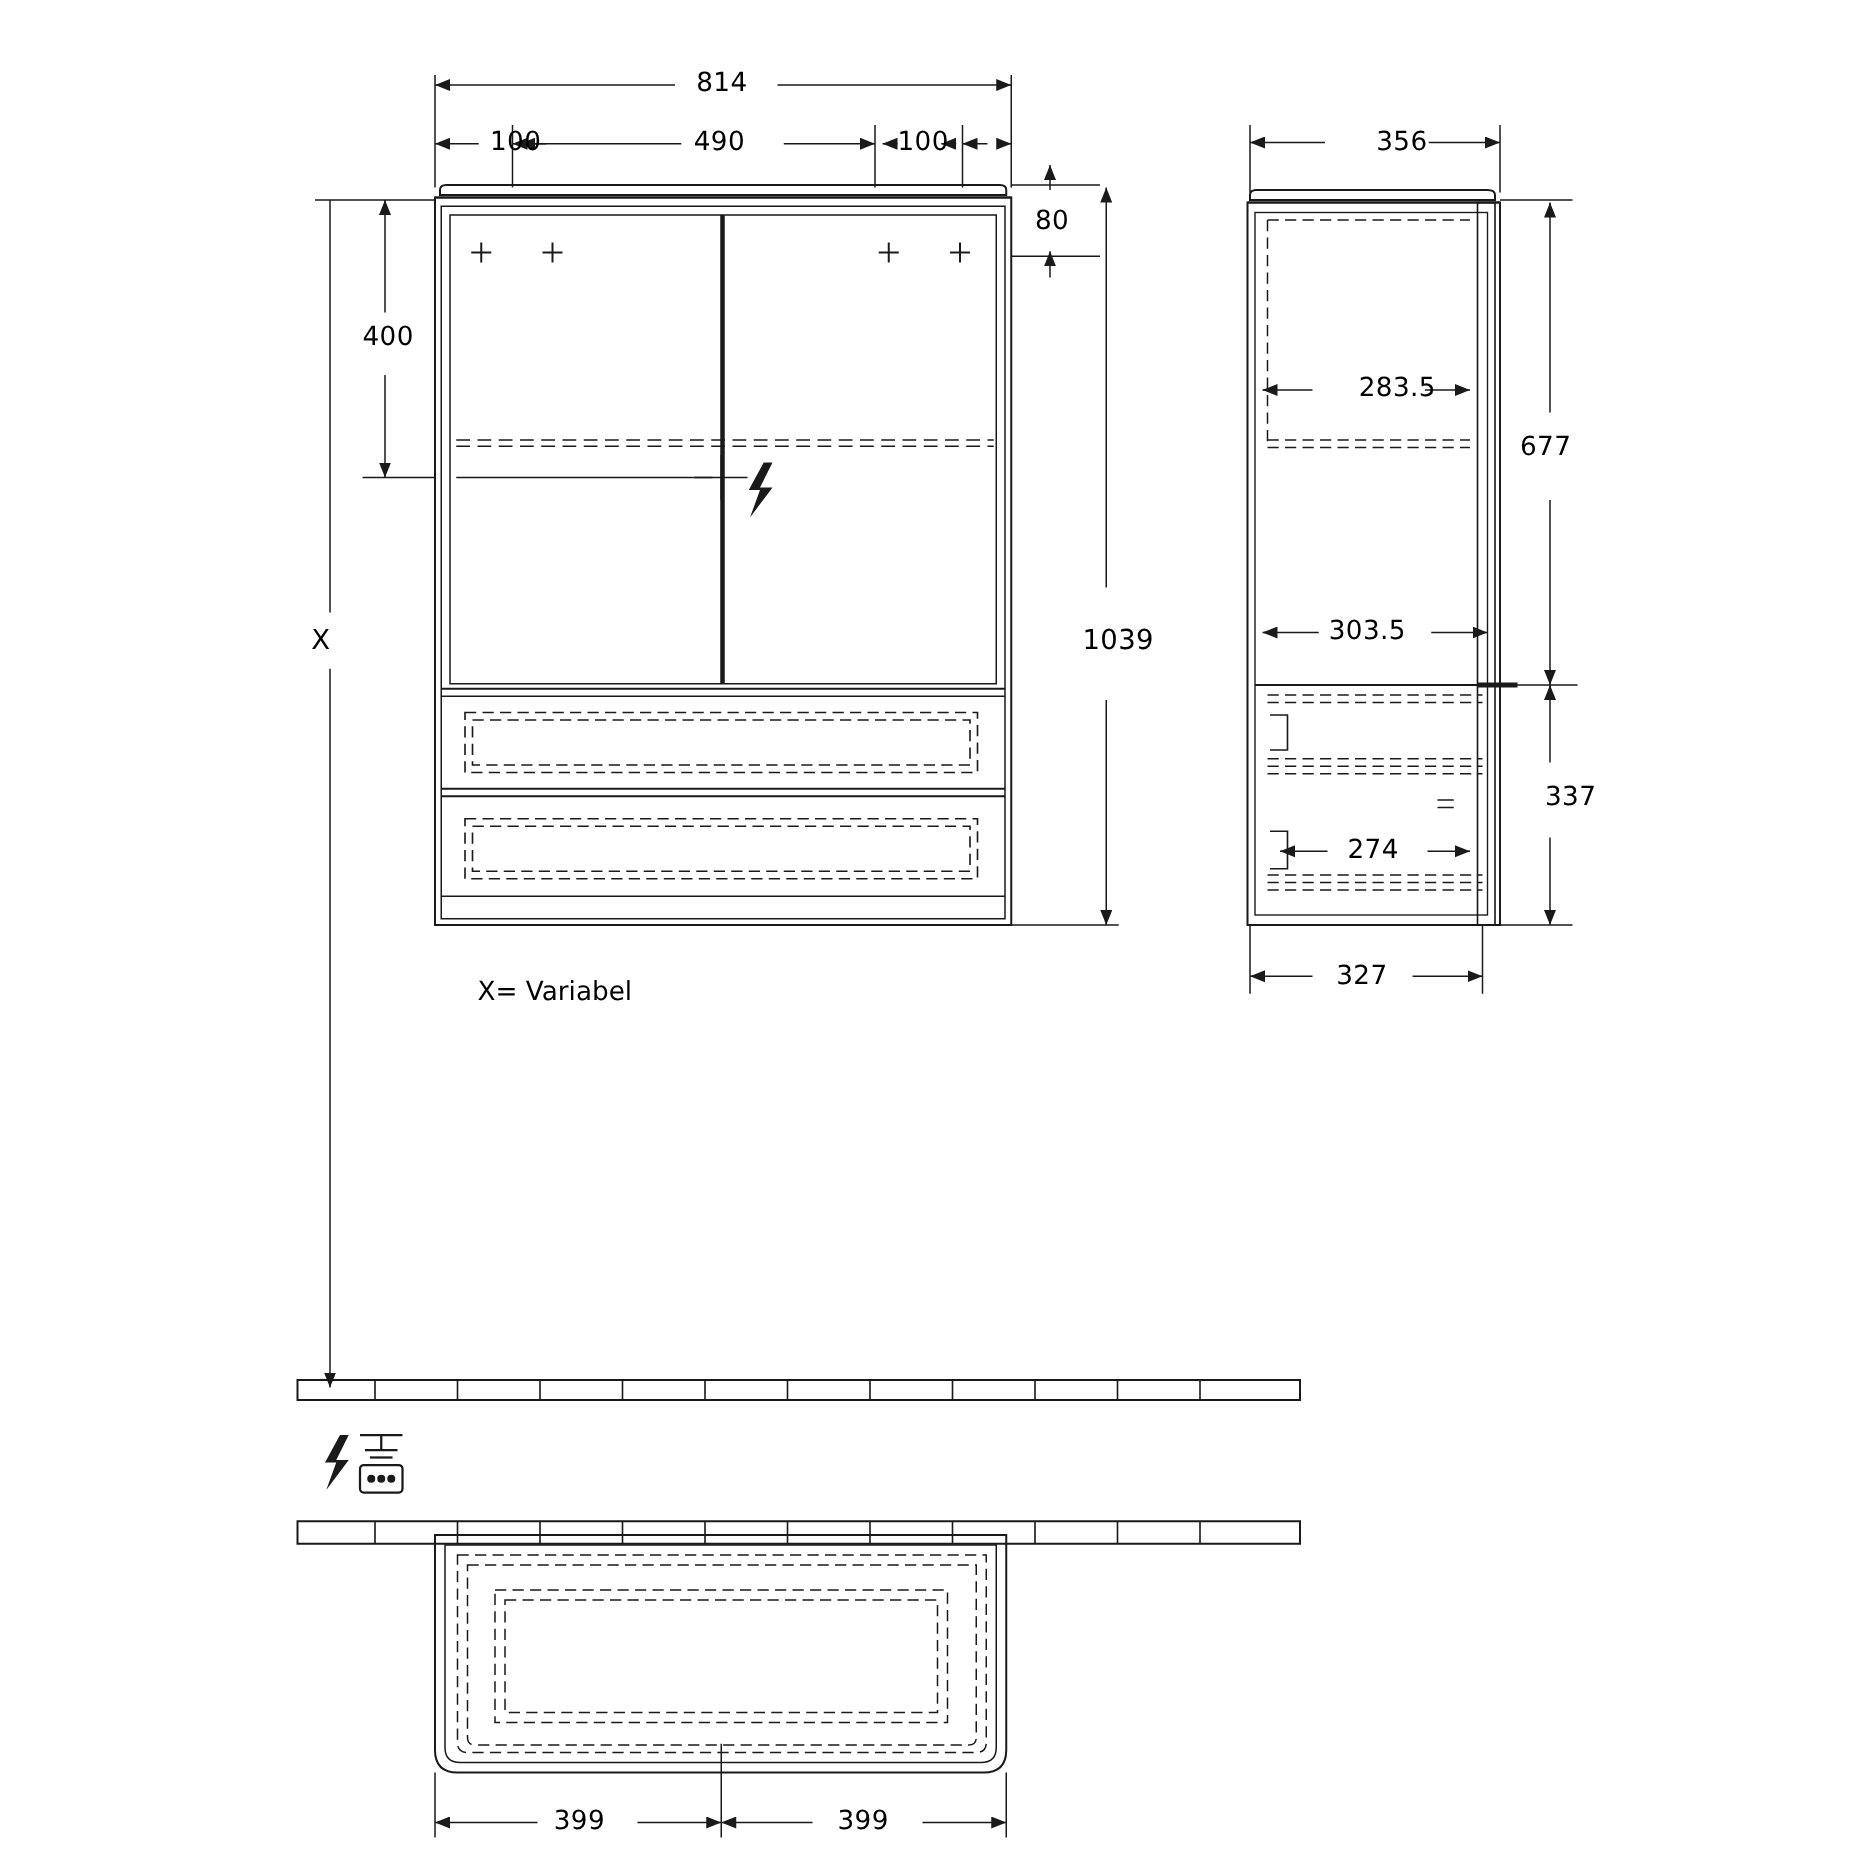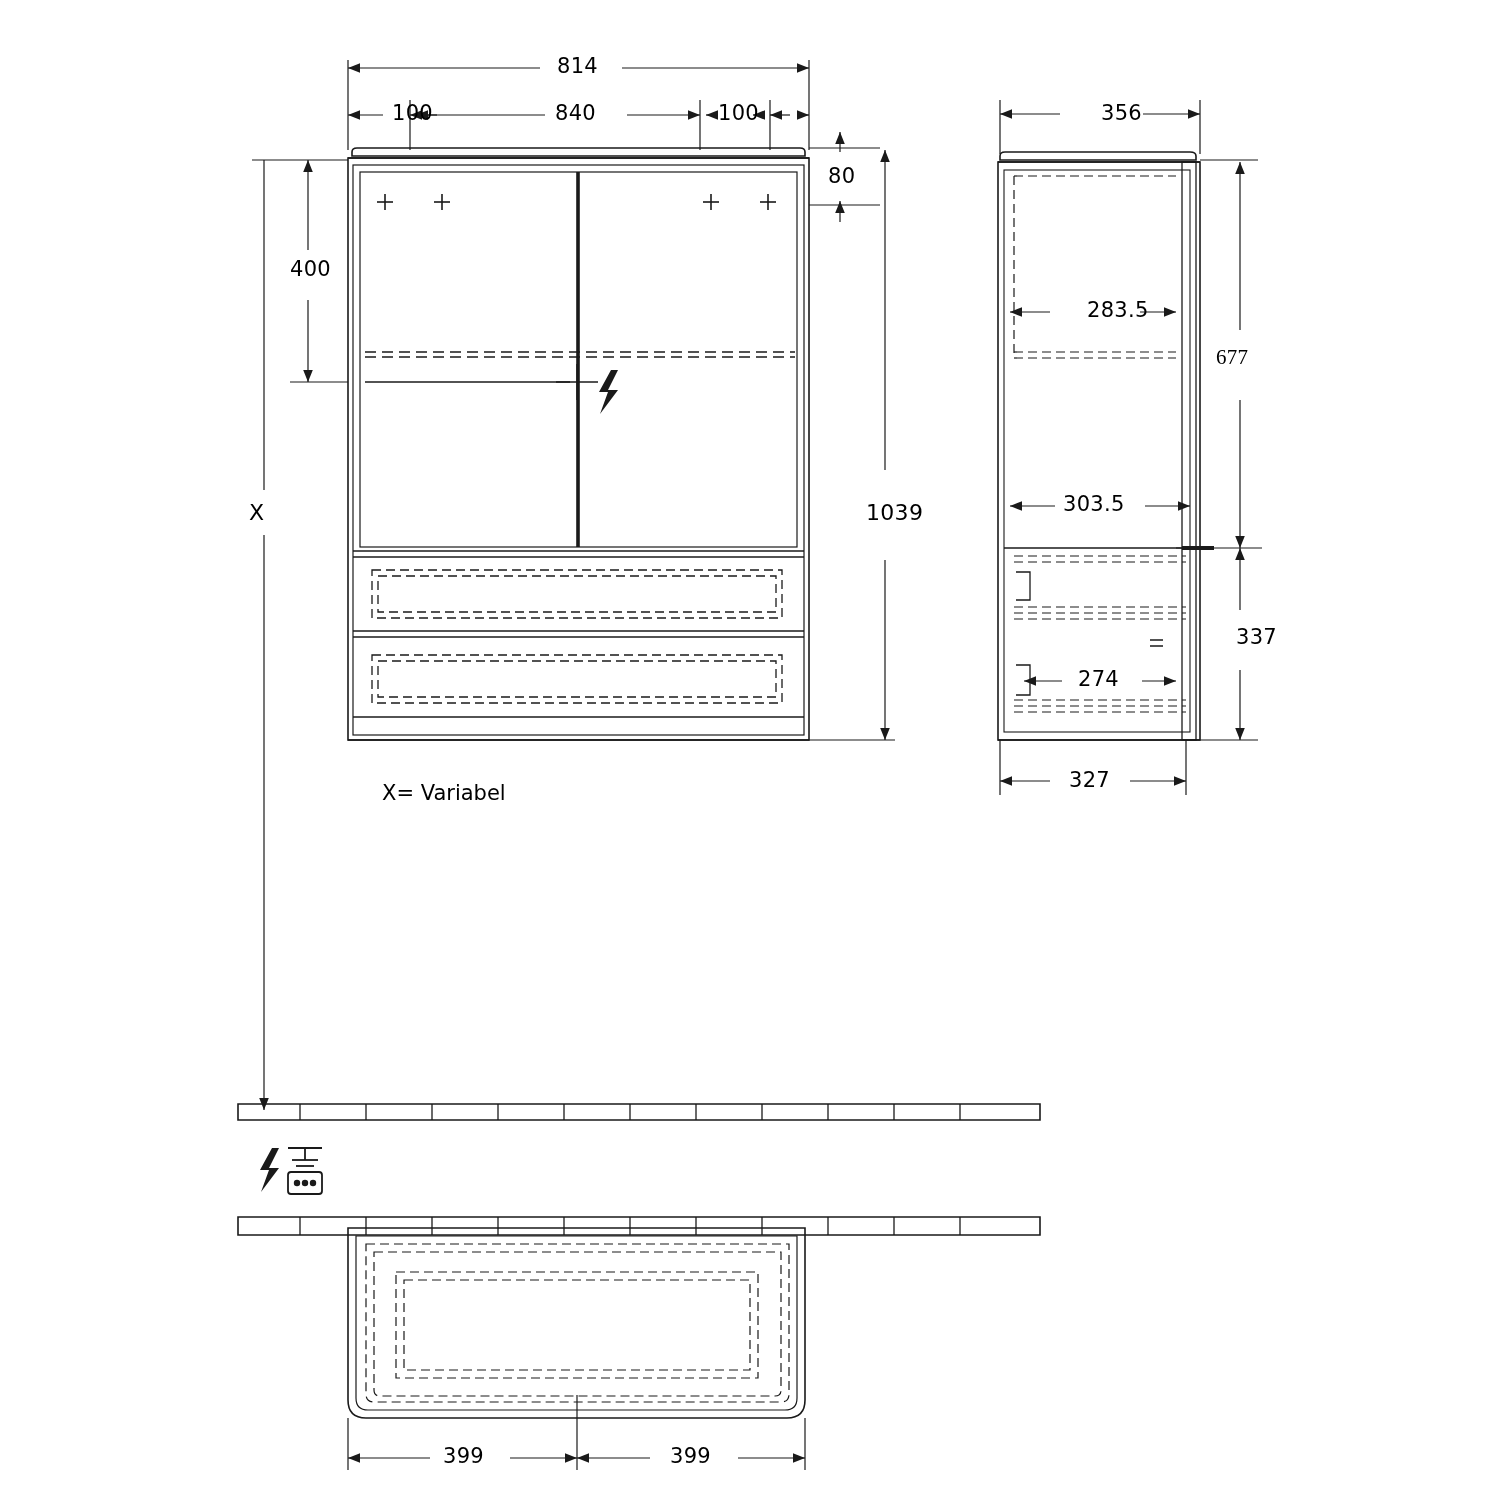--- a/index.html
+++ b/index.html
@@ -272,33 +272,33 @@
       <g fill="#1a1a1a">
         <circle cx="297" cy="1183" r="3.2"></circle>
         <circle cx="305" cy="1183" r="3.2"></circle>
         <circle cx="313" cy="1183" r="3.2"></circle>
       </g>
     </g>
   </svg>
 
   <div class="dimtext" style="left:557px; top:54px;">814</div>
   <div class="dimtext" style="left:392px; top:101px;">100</div>
-  <div class="dimtext" style="left:555px; top:101px;">840</div>
+  <div class="dimtext" style="left:555px; top:101px;">490</div>
   <div class="dimtext" style="left:718px; top:101px;">100</div>
   <div class="dimtext" style="left:828px; top:164px;">80</div>
   <div class="dimtext" style="left:290px; top:257px;">400</div>
   <div class="dimtext big" style="left:866px; top:500px;">1039</div>
   <div class="xlabel" style="left:249px; top:500px;">X</div>
 
   <div class="note" style="left:350px; top:781px;">X= Variabel</div>
 
   <div class="dimtext" style="left:1076px; top:101px;margin-left:25px;">356</div>
   <div class="dimtext" style="left:1061px; top:298px;margin-left:26px;">283.5</div>
   <div class="dimtext" style="left:1063px; top:492px;text-align:center;">303.5</div>
   <div class="dimtext" style="left:1078px; top:667px;">274</div>
-  <div class="dimtext" style="left:1216px; top:345px;font-family:Liberation Serif, serif;">677</div>
+  <div class="dimtext" style="left:1216px; top:345px;">677</div>
   <div class="dimtext" style="left:1216px; top:625px;margin-left:20px;">337</div>
   <div class="dimtext" style="left:1069px; top:768px;">327</div>
 
   <div class="dimtext" style="left:443px; top:1444px;">399</div>
   <div class="dimtext" style="left:670px; top:1444px;">399</div>
 
 </div>
 
 </body></html>

